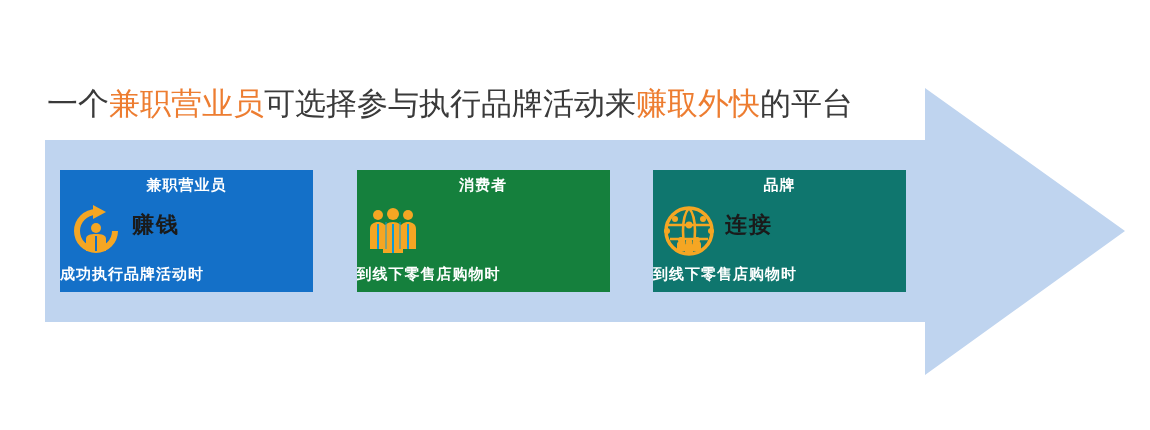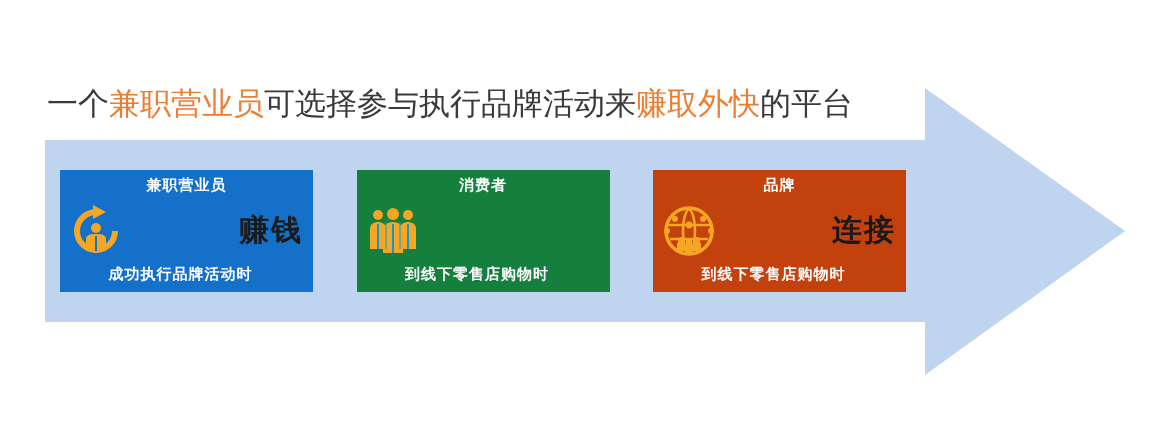--- a/index.html
+++ b/index.html
@@ -65,32 +65,32 @@
     color: #ffffff;
     font-size: 15px;
     font-weight: bold;
     letter-spacing: 1px;
   }
   .card-main {
     position: absolute;
     left: 72px;
     right: 10px;
     top: 40px;
-    text-align: right;
+    text-align: left;
     color: #1a1a1a;
-    font-size: 30px;
+    font-size: 22px;
     font-weight: bold;
     letter-spacing: 2px;
   }
   .card-footer {
     position: absolute;
     left: 0;
     right: 12px;
     bottom: 8px;
-    text-align: center;
+    text-align: left;
     color: #ffffff;
     font-size: 15px;
     font-weight: bold;
     letter-spacing: 1px;
   }
   .card-icon {
     position: absolute;
     left: 8px;
     top: 33px;
     width: 56px;
@@ -148,21 +148,21 @@
         <path d="M18 50 L18 27 C18 22 23 19 28 19 C33 19 38 22 38 27 L38 50 Z" fill="#F5A623"></path>
         <path d="M27 21 L29 21 L29 50 L27 50 Z" fill="#0C9BD7"></path>
 
         <path d="M20.5 19 L21.5 19 L21.5 46 L20.5 46 Z" fill="#0C9BD7"></path>
         <path d="M34.5 19 L35.5 19 L35.5 46 L34.5 46 Z" fill="#0C9BD7"></path>
       </svg>
     </div>
     <div class="card-footer">到线下零售店购物时</div>
   </div>
 
-  <div class="card" style="background:#c2410c">
+  <div class="card" style="background:#0f766e">
     <div class="card-header">品牌</div>
     <div class="card-icon">
       <svg viewBox="0 0 56 56" xmlns="http://www.w3.org/2000/svg">
 
         <circle cx="28" cy="28" r="23" fill="none" stroke="#F5A623" stroke-width="3.5"></circle>
 
         <path d="M5.5 22 H50.5" fill="none" stroke="#F5A623" stroke-width="2.6"></path>
         <path d="M9 36 H47" fill="none" stroke="#F5A623" stroke-width="2.6"></path>
         <path d="M28 5 C20 14 20 42 28 51" fill="none" stroke="#F5A623" stroke-width="2.6"></path>
         <path d="M28 5 C36 14 36 42 28 51" fill="none" stroke="#F5A623" stroke-width="2.6"></path>

